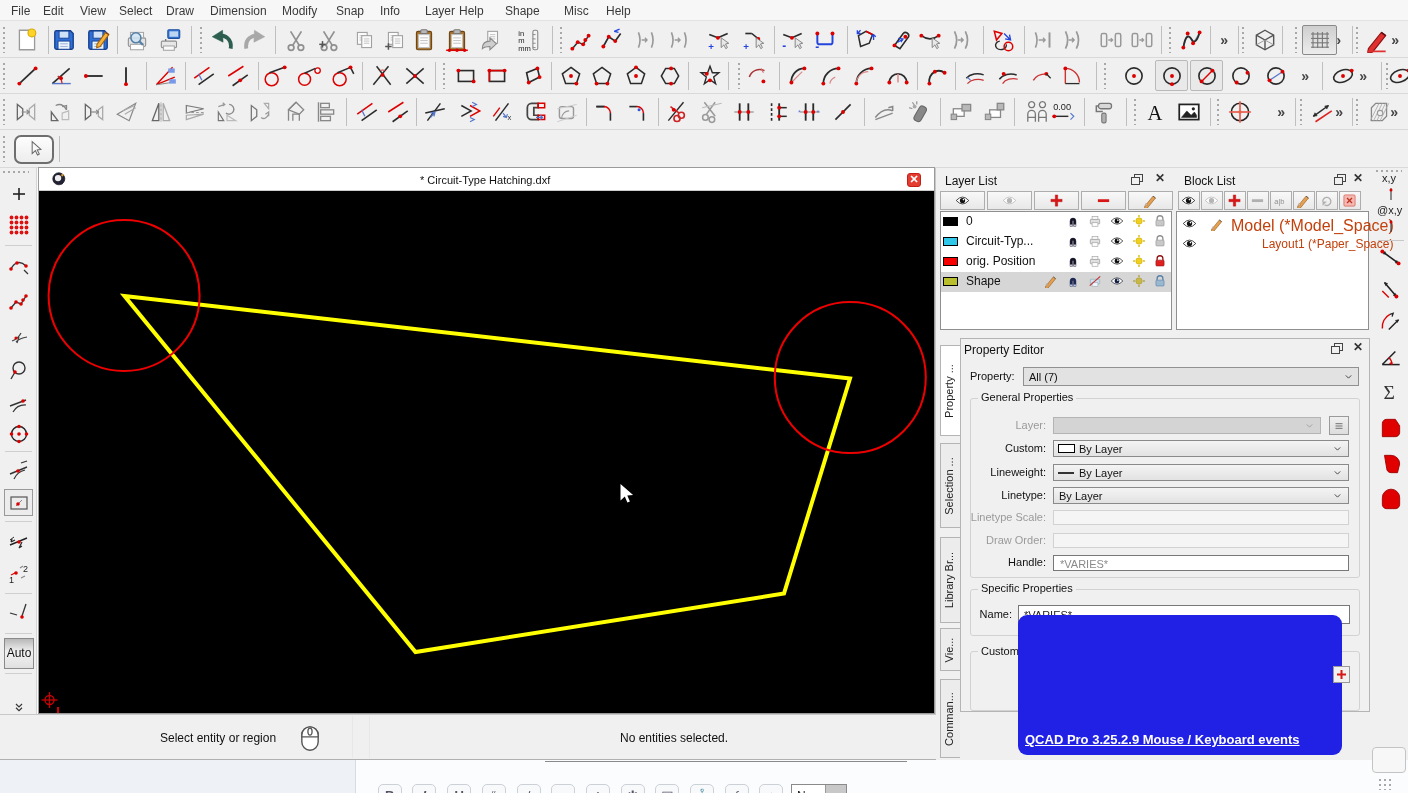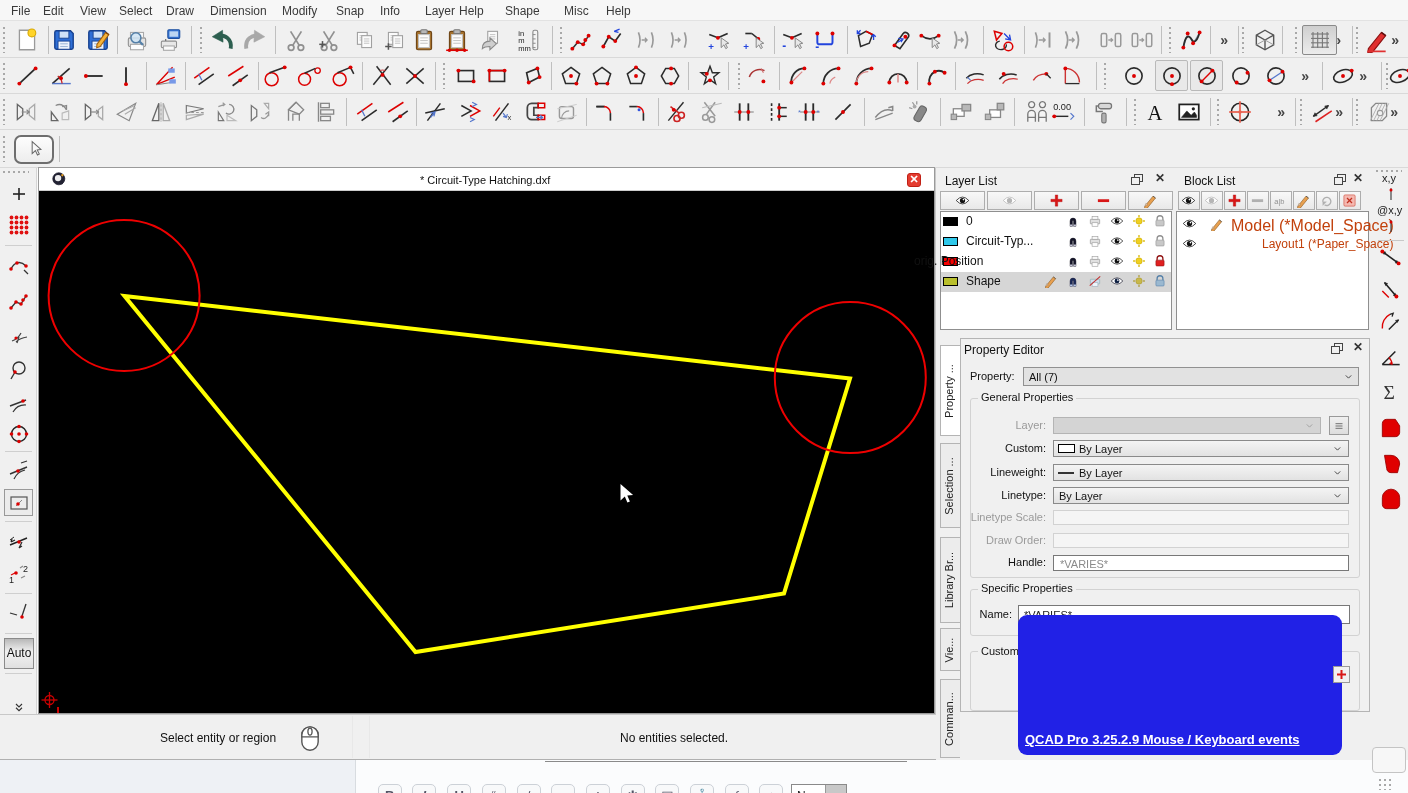--- a/index.html
+++ b/index.html
@@ -1026,21 +1026,21 @@
     <line x1="18.99999999990142" y1="11.999962849742893" x2="21.99999999985917" y2="11.999946928204134" stroke="#d8b800" stroke-width="1.6"></line>
     <line x1="12.00004643782138" y1="18.999999999845965" x2="12.000066339744828" y2="21.999999999779952" stroke="#d8b800" stroke-width="1.6"></line>
     <line x1="5.000000000221808" y1="12.000055725385666" x2="2.0000000003168683" y2="12.00007960769381" stroke="#d8b800" stroke-width="1.6"></line>
     <line x1="11.999934987050061" y1="5.000000000301906" x2="11.999907124357229" y2="2.000000000431294" stroke="#d8b800" stroke-width="1.6"></line>
   </svg>
 <svg style="position:absolute;left:1153.0px;top:234.0px" width="14" height="14" viewBox="0 0 24 24">
     <path d="M7 11 v-3 a5 5 0 0 1 10 0 v3" stroke="#909090" stroke-width="2.2" fill="none"></path>
     <rect x="5" y="10.5" width="14" height="10" rx="1.5" fill="#c8c8c8" stroke="#909090"></rect>
   </svg>
 <div class="ab" style="left:943px;top:257px;width:15px;height:9px;background:#f80000;border:1px solid #000"></div>
-<div class="ab" style="left:914px;top:254px;font-size:12px;color:#111">orig. Position</div>
+<div class="ab" style="left:966px;top:254px;font-size:12px;color:#111">orig. Position</div>
 <svg style="position:absolute;left:1066.0px;top:254.0px" width="14" height="14" viewBox="0 0 24 24">
     <path d="M7 21 v-9 a5 5 0 0 1 10 0 v9 h-4 v-9 a1 1 0 0 0 -2 0 v9 z" stroke="#0a0a18" stroke-width="0.8" fill="#16162a"></path>
     <rect x="7" y="18" width="4" height="3" fill="#c8c8d8"></rect>
     <rect x="13" y="18" width="4" height="3" fill="#c8c8d8"></rect>
   </svg>
 <svg style="position:absolute;left:1088.0px;top:254.0px" width="14" height="14" viewBox="0 0 24 24">
     <rect x="4" y="9" width="16" height="8" rx="1" fill="#e0e0e0" stroke="#888"></rect>
     <rect x="7" y="4" width="10" height="5" fill="#f8f8f8" stroke="#999"></rect>
     <rect x="7" y="15" width="10" height="6" fill="#fdfdfd" stroke="#999"></rect>
   </svg>

